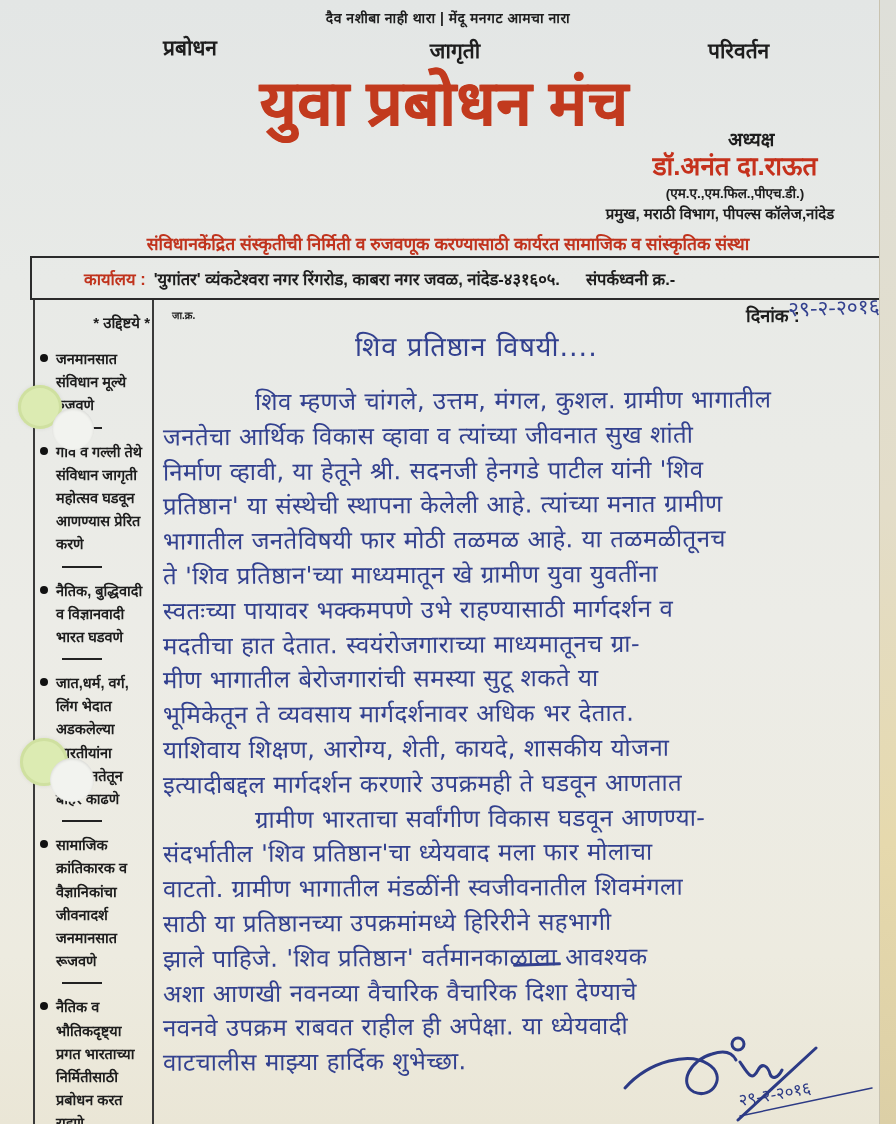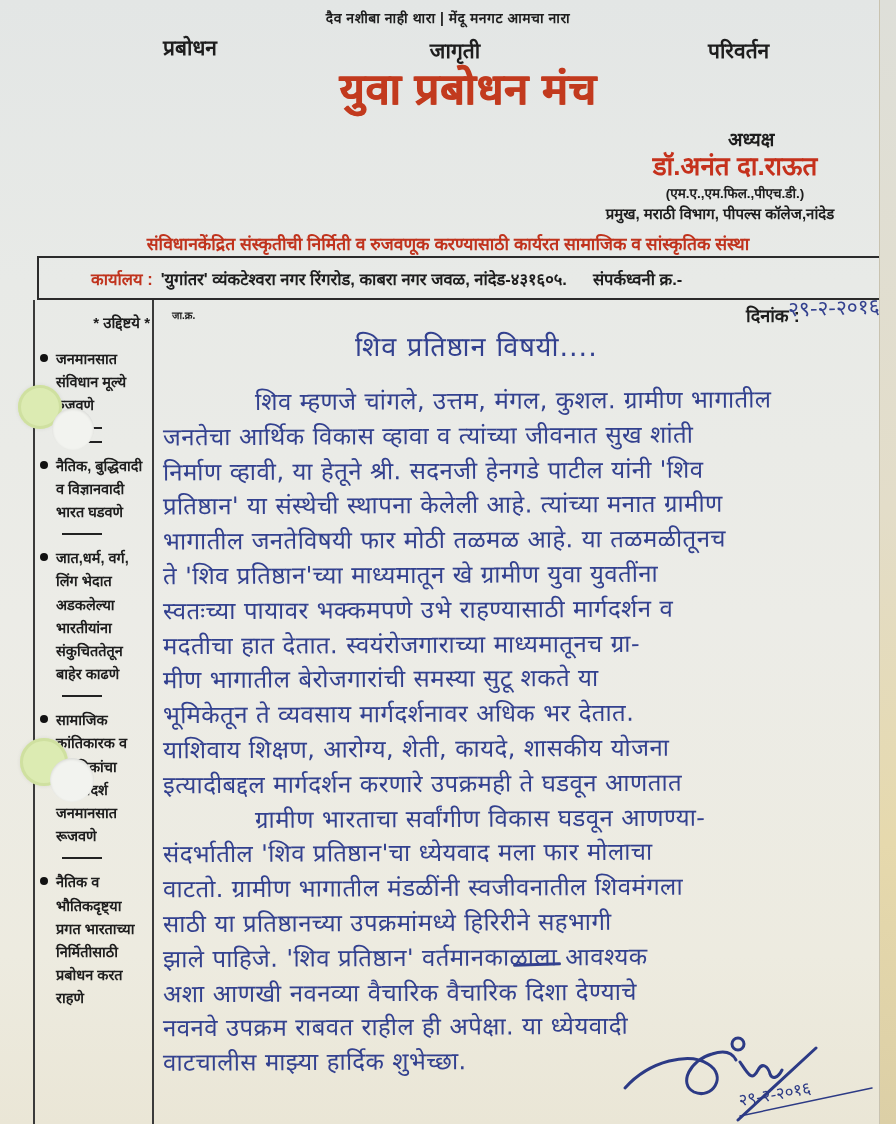--- a/index.html
+++ b/index.html
@@ -11,37 +11,38 @@
     font-family:"Liberation Sans","DejaVu Sans",sans-serif;
     color:#1d1d1d;
   }
   .abs{position:absolute;}
   .red{color:#c0331d;}
 
   
   .slogan{top:8px;left:50%;transform:translateX(-50%);font-size:14px;font-weight:bold;letter-spacing:.5px;}
   .motto{font-size:21px;font-weight:bold;}
   .title{
-    top:58px;left:468px;transform:translateX(-50%);
-    font-size:43px;font-weight:800;color:#c23a1e;
+    top:58px;left:444px;transform:translateX(-50%);
+    font-size:63px;font-weight:800;color:#c23a1e;
     letter-spacing:1px;white-space:nowrap;
     text-shadow:1px 0 0 #c23a1e;
+    font-family:Liberation Serif, serif;
   }
   .pres-label{top:126px;left:728px;font-size:19px;font-weight:bold;}
   .pres-name{top:147px;right:16px;width:290px;text-align:center;font-size:26px;font-weight:800;color:#c5311c;white-space:nowrap;}
   .pres-qual{top:184px;right:16px;width:290px;text-align:center;font-size:13.5px;font-weight:bold;}
   .pres-affil{top:203px;right:6px;width:340px;text-align:center;font-size:15px;font-weight:bold;white-space:nowrap;}
   .tagline{top:231px;left:50%;transform:translateX(-50%);font-size:17.5px;font-weight:bold;color:#c0331d;white-space:nowrap;}
 
   .office-box{
     top:256px;left:30px;right:0;height:44px;
     border:2px solid #2b2b2b;
     display:flex;align-items:center;
     padding-left:52px;box-sizing:border-box;
-    font-size:16.5px;font-weight:bold;white-space:nowrap;gap:8px;margin-left:7px;
+    font-size:16.5px;font-weight:bold;white-space:nowrap;gap:8px;
   }
   .office-box .addr{margin-right:18px;}
 
   .refnum{top:308px;left:172px;font-size:10px;font-weight:bold;}
   .date-label{top:303px;left:746px;font-size:18px;font-weight:bold;}
 
   
   .vline{position:absolute;width:2px;background:#3a3a3a;top:300px;bottom:0;}
   .vline.left{left:33px;}
   .vline.mid{left:152px;}
@@ -111,20 +112,21 @@
   <div class="abs hw hw-date">२९-२-२०१६</div>
 
   <div class="vline left"></div>
   <div class="vline mid"></div>
 
   <div class="abs sidebar">
     <div class="sb-head">* उद्दिष्टये *</div>
     <ul>
       <li><span class="dot"></span><span>जनमानसात संविधान मूल्ये रुजवणे</span></li>
       <div class="sep"></div>
+      <li><span class="dot"></span><span>गाव व गल्ली तेथे संविधान जागृती महोत्सव घडवून आणण्यास प्रेरित करणे</span></li>
       <div class="sep"></div>
       <li><span class="dot"></span><span>नैतिक, बुद्धिवादी व विज्ञानवादी भारत घडवणे</span></li>
       <div class="sep"></div>
       <li><span class="dot"></span><span>जात,धर्म, वर्ग, लिंग भेदात अडकलेल्या भारतीयांना संकुचिततेतून बाहेर काढणे</span></li>
       <div class="sep"></div>
       <li><span class="dot"></span><span>सामाजिक क्रांतिकारक व वैज्ञानिकांचा जीवनादर्श जनमानसात रूजवणे</span></li>
       <div class="sep"></div>
       <li><span class="dot"></span><span>नैतिक व भौतिकदृष्ट्या प्रगत भारताच्या निर्मितीसाठी प्रबोधन करत राहणे</span></li>
 
     </ul>

